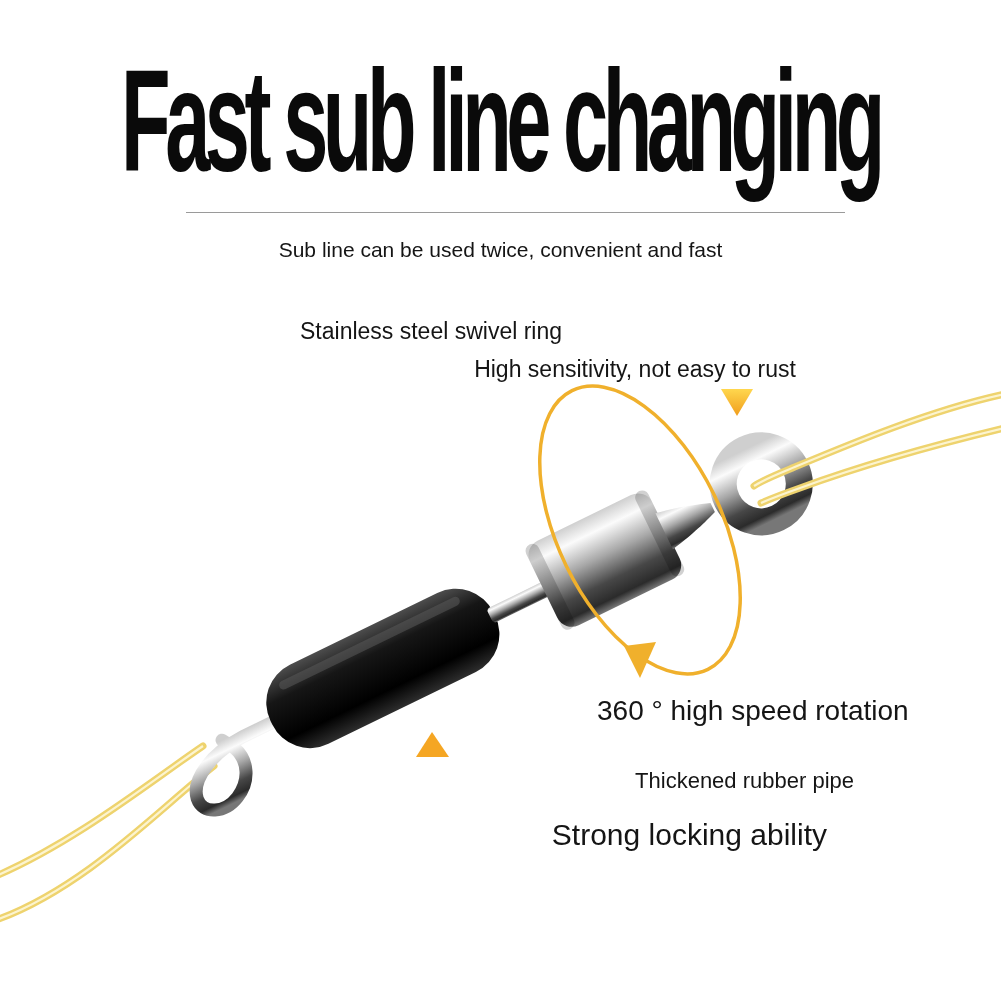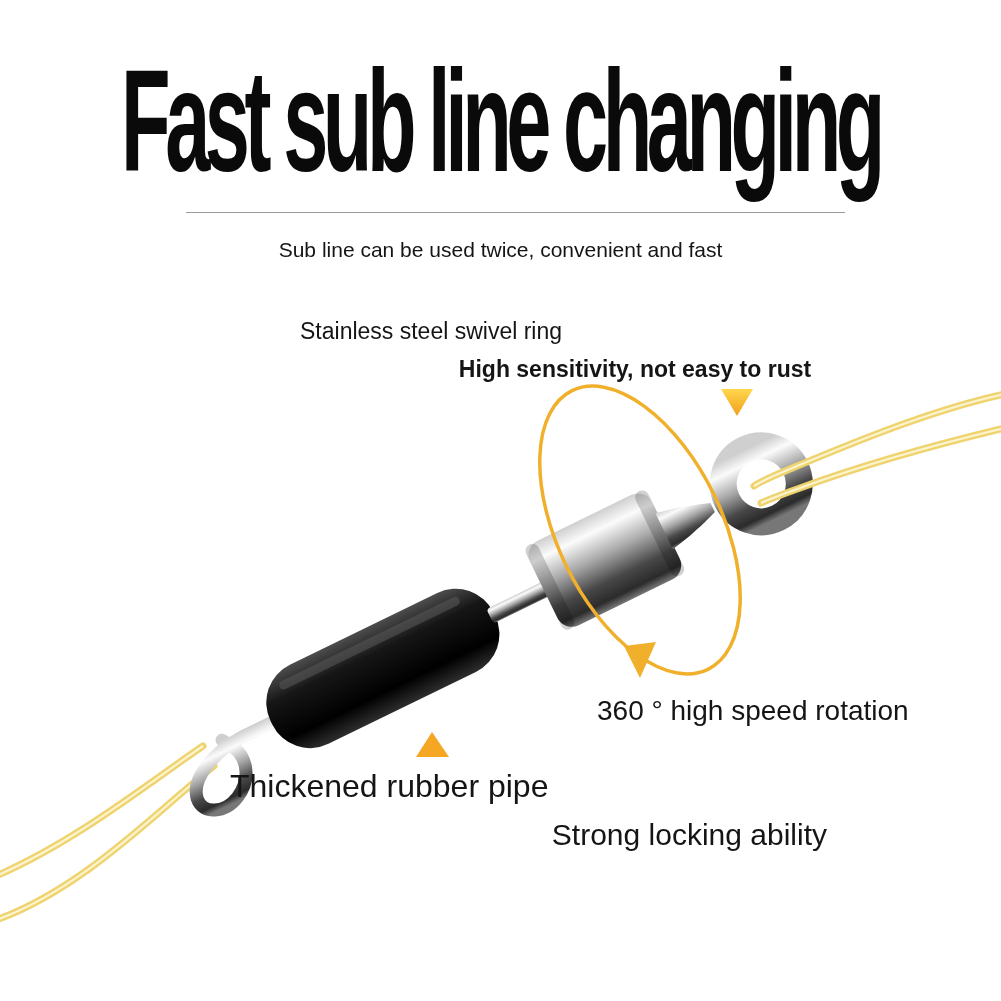--- a/index.html
+++ b/index.html
@@ -29,23 +29,23 @@
     width: 659px; height: 1px;
     background: #9a9a9a;
   }
   #subtitle {
     left: 0; right: 0; top: 238px;
     text-align: center;
     font-size: 21px;
   }
   .callout { font-size: 23px; }
   #callout-ring-1 { left: 300px; width: 610px; top: 318px; text-align: left; }
-  #callout-ring-2 { left: 330px; width: 610px; top: 356px; text-align: center; font-weight: bold; }
+  #callout-ring-2 { left: 330px; width: 610px; top: 356px; text-align: center; }
   #callout-rotation { left: 597px; top: 695px; font-size: 28px; }
-  #callout-pipe-1 { left: 230px; width: 610px; top: 768px; text-align: left; font-size: 32px; }
+  #callout-pipe-1 { left: 244px; width: 610px; top: 768px; text-align: right; font-size: 22px; }
   #callout-pipe-2 { left: 217px; width: 610px; top: 818px; text-align: right; font-size: 30px; }
 
   #illustration { position: absolute; left: 0; top: 0; }
 </style>
 </head>
 <body>
 
 <div class="abs" id="title">Fast sub line changing</div>
 <div class="abs" id="divider"></div>
 <div class="abs" id="subtitle">Sub line can be used twice, convenient and fast</div>

